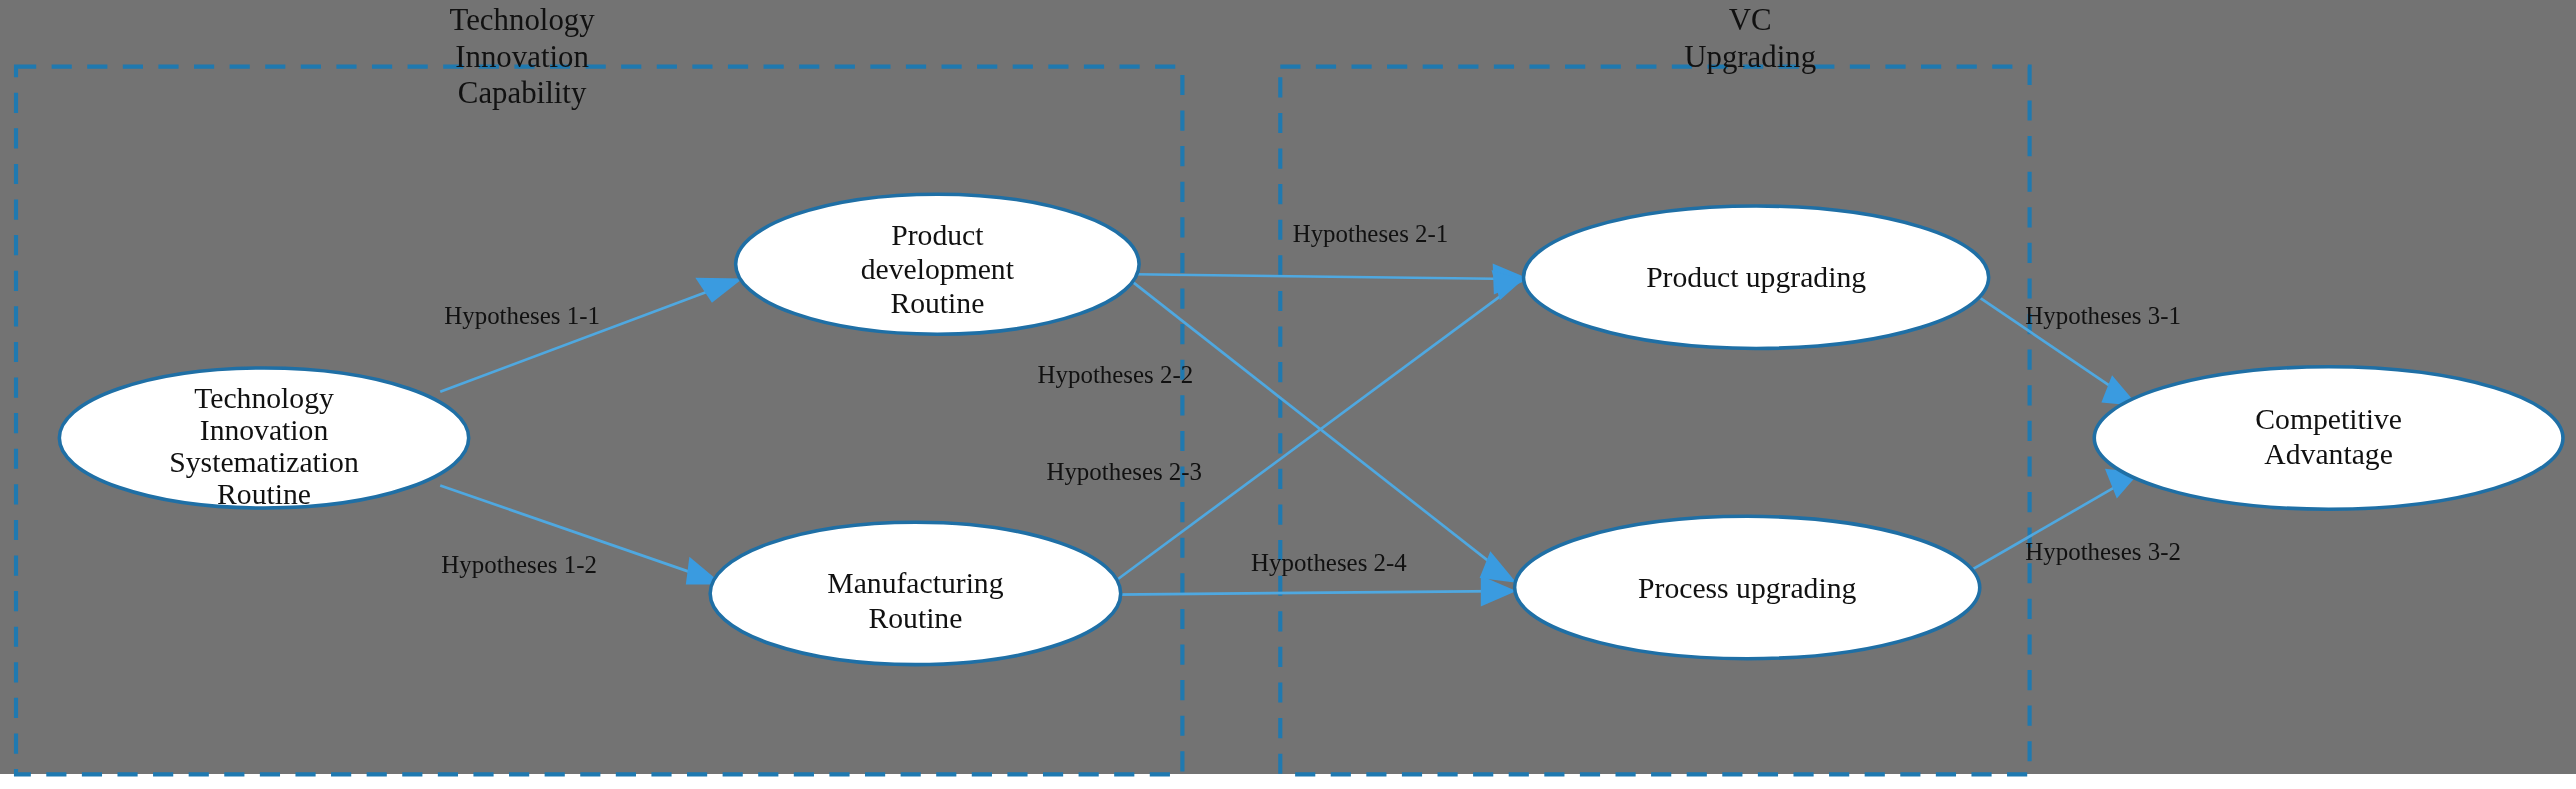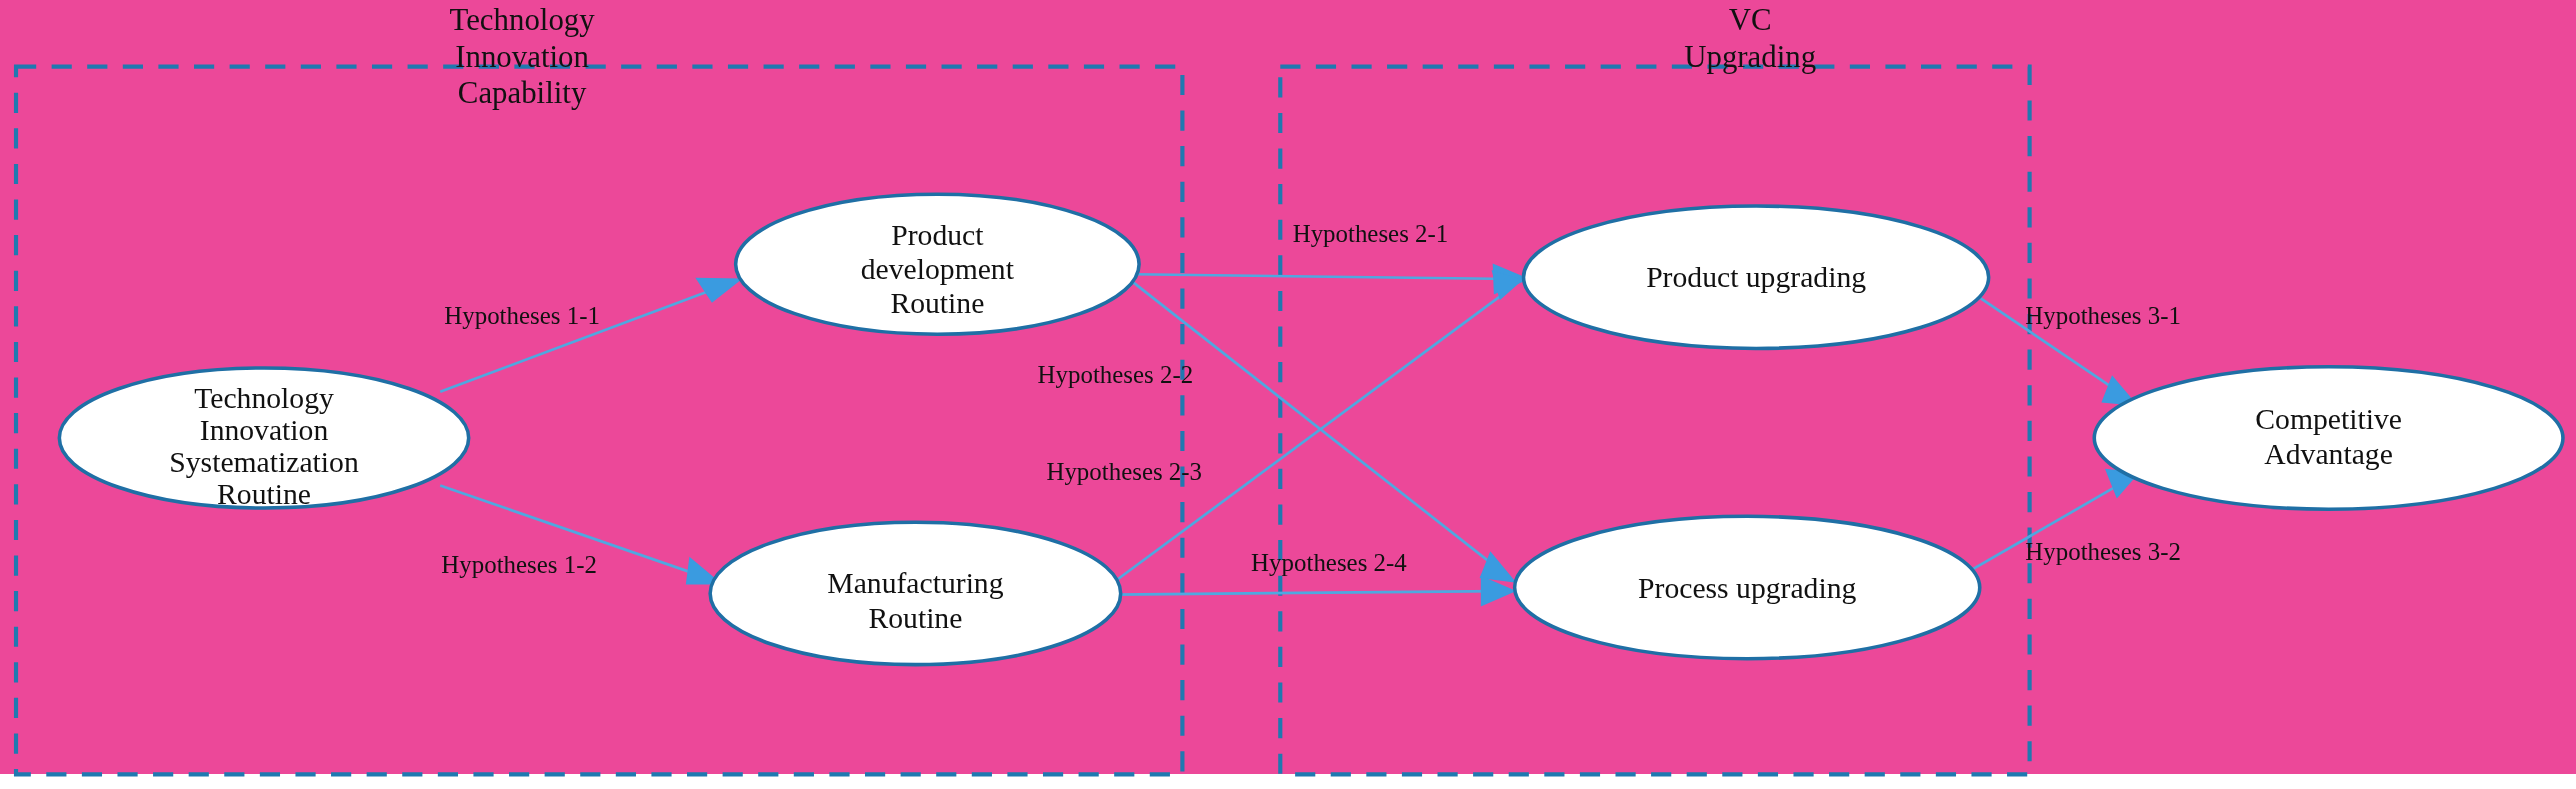--- a/index.html
+++ b/index.html
@@ -10,21 +10,21 @@
   body {
     width: 2576px;
     height: 790px;
     overflow: hidden;
     font-family: "Liberation Serif", "DejaVu Serif", serif;
   }
   #stage {
     position: relative;
     width: 2576px;
     height: 774px;
-    background: #ec4899;
+    background: #737373;
   }
   svg#diagram {
     position: absolute;
     left: 0;
     top: 0;
     width: 2576px;
     height: 790px;
   }
   .grp-box {
     fill: none;

